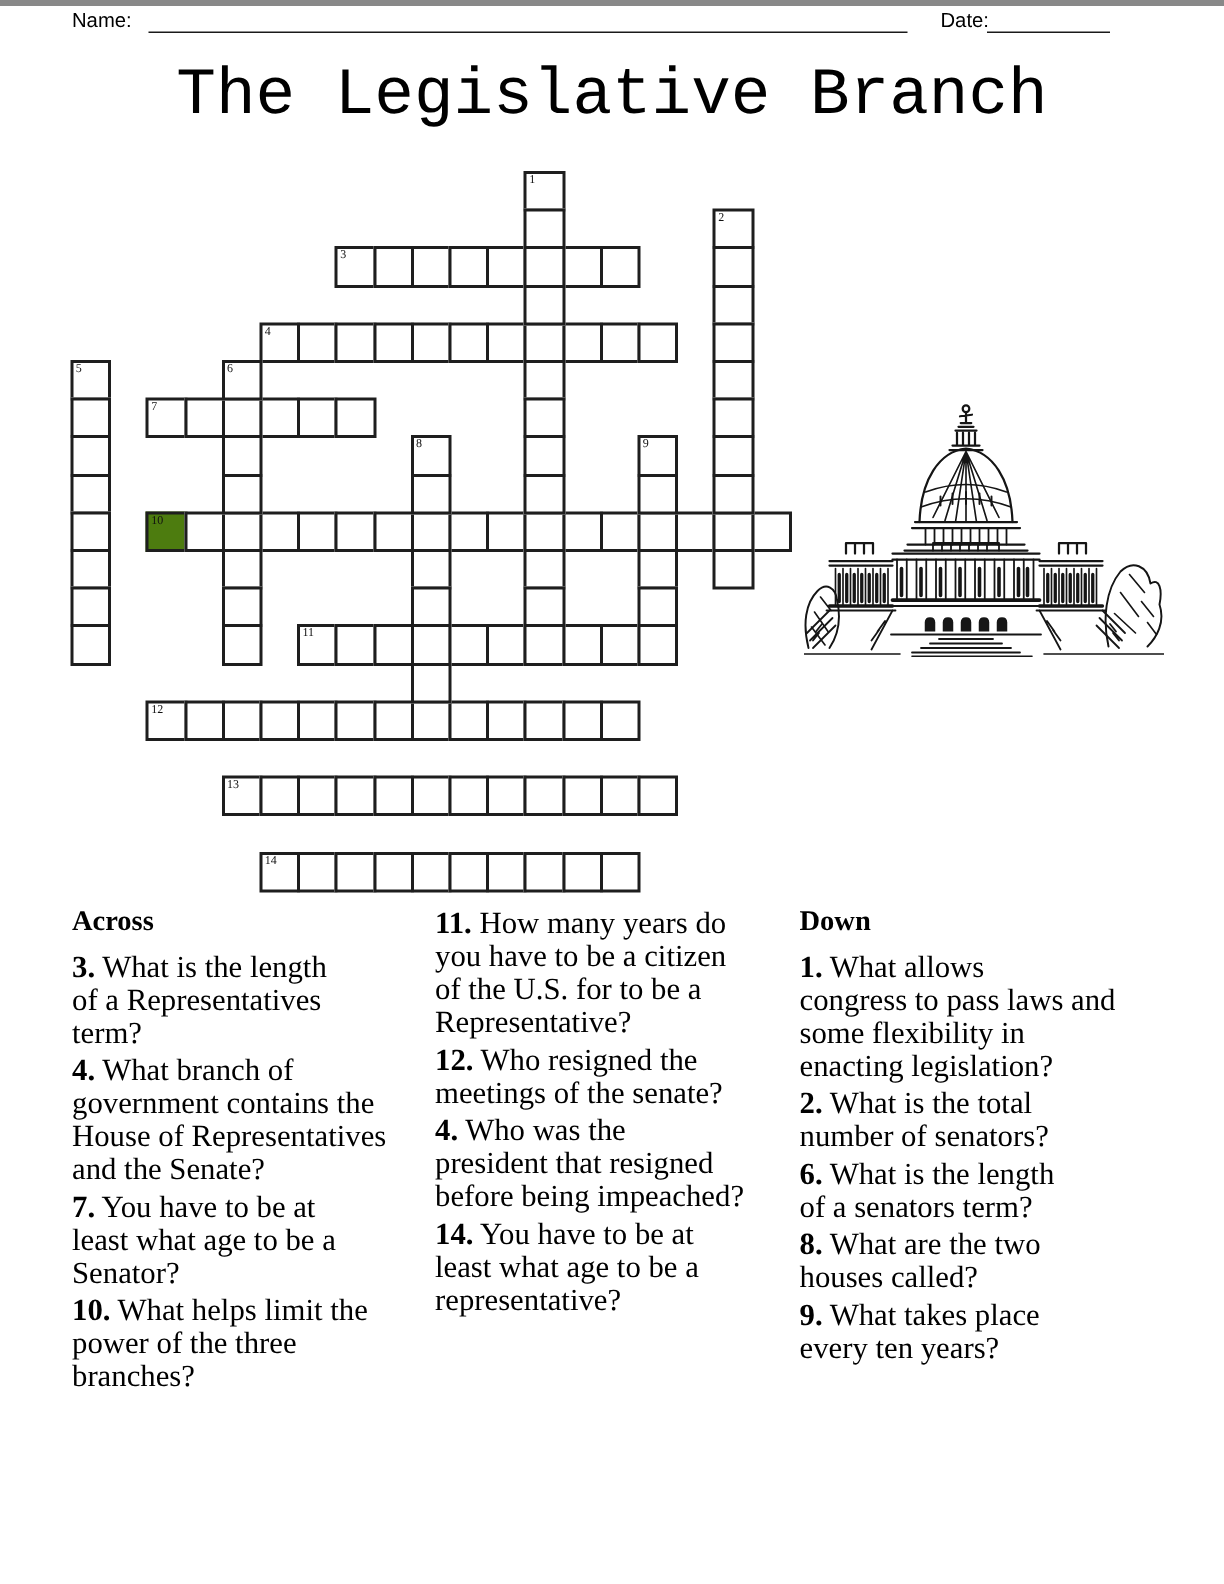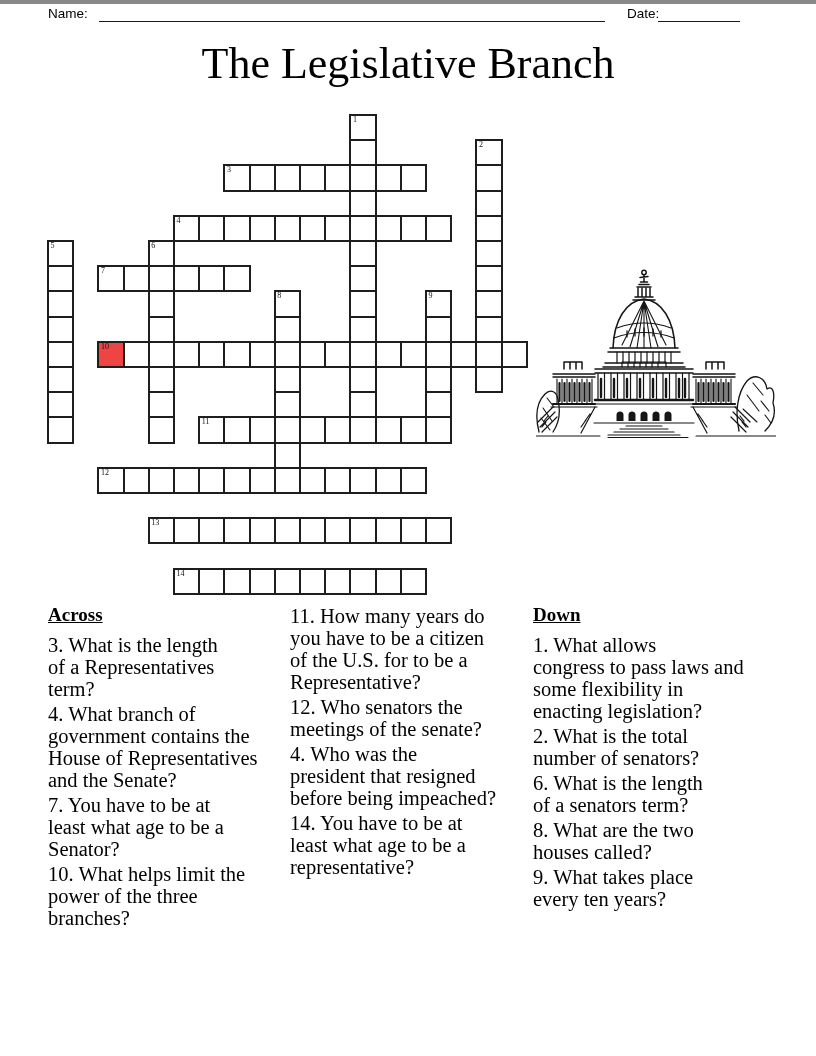--- a/index.html
+++ b/index.html
@@ -5,36 +5,36 @@
   html,body{margin:0;padding:0;background:#888;}
   .page{position:relative;width:816px;height:1056px;background:#ffffff;color:#000;
         font-family:"Liberation Serif",serif;overflow:hidden;margin:4px auto;}
 
   
   .toplabel{position:absolute;font-family:"Liberation Sans",sans-serif;font-size:13.5px;line-height:16px;}
   .writeline{position:absolute;height:15px;border-bottom:1.6px solid #1a1a1a;}
 
   
   .title{position:absolute;left:0;top:34px;width:100%;margin:0;text-align:center;
-         font-family:Liberation Serif, serif;font-weight:400;font-size:44px;line-height:52px;}
+         font-family:Liberation Mono, monospace;font-weight:400;font-size:44px;line-height:52px;}
 
   
   .grid{position:absolute;left:0;top:0;}
   .cell{position:absolute;background:#fff;border:2px solid #1e1e1e;box-sizing:border-box;}
   .cell .num{position:absolute;top:-1px;left:1.5px;font-size:8px;line-height:10px;
              font-family:"Liberation Serif",serif;color:#111;}
 
   
   .capitol{position:absolute;left:536px;top:262px;}
 
   
   .cluecol{position:absolute;font-size:20.5px;line-height:22px;color:#000;}
-  .cluehead{font-size:19px;line-height:22px;font-weight:700;text-decoration:underline;margin:0 0 8px 0;}
+  .cluehead{font-size:19px;line-height:22px;font-weight:700;margin:0 0 8px 0;}
   .clue{margin:0 0 3px 0;}
-  .clue b{font-weight:400;}
+  .clue b{font-weight:700;}
   .clue .ctext{white-space:pre-line;}
 </style>
 </head>
 <body>
 
 <div class="page">
 
   <span class="toplabel" style="left:48px;top:2px;">Name:</span>
   <span class="writeline" style="left:99px;top:2px;width:506px;"></span>
   <span class="toplabel" style="left:627px;top:2px;">Date:</span>
@@ -67,21 +67,21 @@
       <div class="cell" style="left: 399.8px; top: 210.8px; width: 27.2px; height: 27.2px; background: rgb(255, 255, 255); border-color: rgb(30, 30, 30);"></div>
       <div class="cell" style="left: 425px; top: 210.8px; width: 27.2px; height: 27.2px; background: rgb(255, 255, 255); border-color: rgb(30, 30, 30);"></div>
       <div class="cell" style="left: 97.4px; top: 261.2px; width: 27.2px; height: 27.2px; background: rgb(255, 255, 255); border-color: rgb(30, 30, 30);">
         <span class="num">7</span>
       </div>
       <div class="cell" style="left: 122.6px; top: 261.2px; width: 27.2px; height: 27.2px; background: rgb(255, 255, 255); border-color: rgb(30, 30, 30);"></div>
       <div class="cell" style="left: 147.8px; top: 261.2px; width: 27.2px; height: 27.2px; background: rgb(255, 255, 255); border-color: rgb(30, 30, 30);"></div>
       <div class="cell" style="left: 173px; top: 261.2px; width: 27.2px; height: 27.2px; background: rgb(255, 255, 255); border-color: rgb(30, 30, 30);"></div>
       <div class="cell" style="left: 198.2px; top: 261.2px; width: 27.2px; height: 27.2px; background: rgb(255, 255, 255); border-color: rgb(30, 30, 30);"></div>
       <div class="cell" style="left: 223.4px; top: 261.2px; width: 27.2px; height: 27.2px; background: rgb(255, 255, 255); border-color: rgb(30, 30, 30);"></div>
-      <div class="cell" style="left: 97.4px; top: 336.8px; width: 27.2px; height: 27.2px; background: #ef4444; border-color: rgb(30, 30, 30);">
+      <div class="cell" style="left: 97.4px; top: 336.8px; width: 27.2px; height: 27.2px; background: #4d7c0f; border-color: rgb(30, 30, 30);">
         <span class="num">10</span>
       </div>
       <div class="cell" style="left: 122.6px; top: 336.8px; width: 27.2px; height: 27.2px; background: rgb(255, 255, 255); border-color: rgb(30, 30, 30);"></div>
       <div class="cell" style="left: 147.8px; top: 336.8px; width: 27.2px; height: 27.2px; background: rgb(255, 255, 255); border-color: rgb(30, 30, 30);"></div>
       <div class="cell" style="left: 173px; top: 336.8px; width: 27.2px; height: 27.2px; background: rgb(255, 255, 255); border-color: rgb(30, 30, 30);"></div>
       <div class="cell" style="left: 198.2px; top: 336.8px; width: 27.2px; height: 27.2px; background: rgb(255, 255, 255); border-color: rgb(30, 30, 30);"></div>
       <div class="cell" style="left: 223.4px; top: 336.8px; width: 27.2px; height: 27.2px; background: rgb(255, 255, 255); border-color: rgb(30, 30, 30);"></div>
       <div class="cell" style="left: 248.6px; top: 336.8px; width: 27.2px; height: 27.2px; background: rgb(255, 255, 255); border-color: rgb(30, 30, 30);"></div>
       <div class="cell" style="left: 273.8px; top: 336.8px; width: 27.2px; height: 27.2px; background: rgb(255, 255, 255); border-color: rgb(30, 30, 30);"></div>
       <div class="cell" style="left: 299px; top: 336.8px; width: 27.2px; height: 27.2px; background: rgb(255, 255, 255); border-color: rgb(30, 30, 30);"></div>
@@ -278,21 +278,21 @@
 Senator?</span></div>
       <div class="clue"><b>10.</b><span class="ctext"> What helps limit the
 power of the three
 branches?</span></div>
     </div>
   <div class="cluecol" style="left:290px;top:601px;width:235px;">
       <div class="clue"><b>11.</b><span class="ctext"> How many years do
 you have to be a citizen
 of the U.S. for to be a
 Representative?</span></div>
-      <div class="clue"><b>12.</b><span class="ctext"> Who senators the
+      <div class="clue"><b>12.</b><span class="ctext"> Who resigned the
 meetings of the senate?</span></div>
       <div class="clue"><b>4.</b><span class="ctext"> Who was the
 president that resigned
 before being impeached?</span></div>
       <div class="clue"><b>14.</b><span class="ctext"> You have to be at
 least what age to be a
 representative?</span></div>
     </div>
   <div class="cluecol" style="left:533px;top:600px;width:242px;">
       <div class="cluehead">Down</div>

